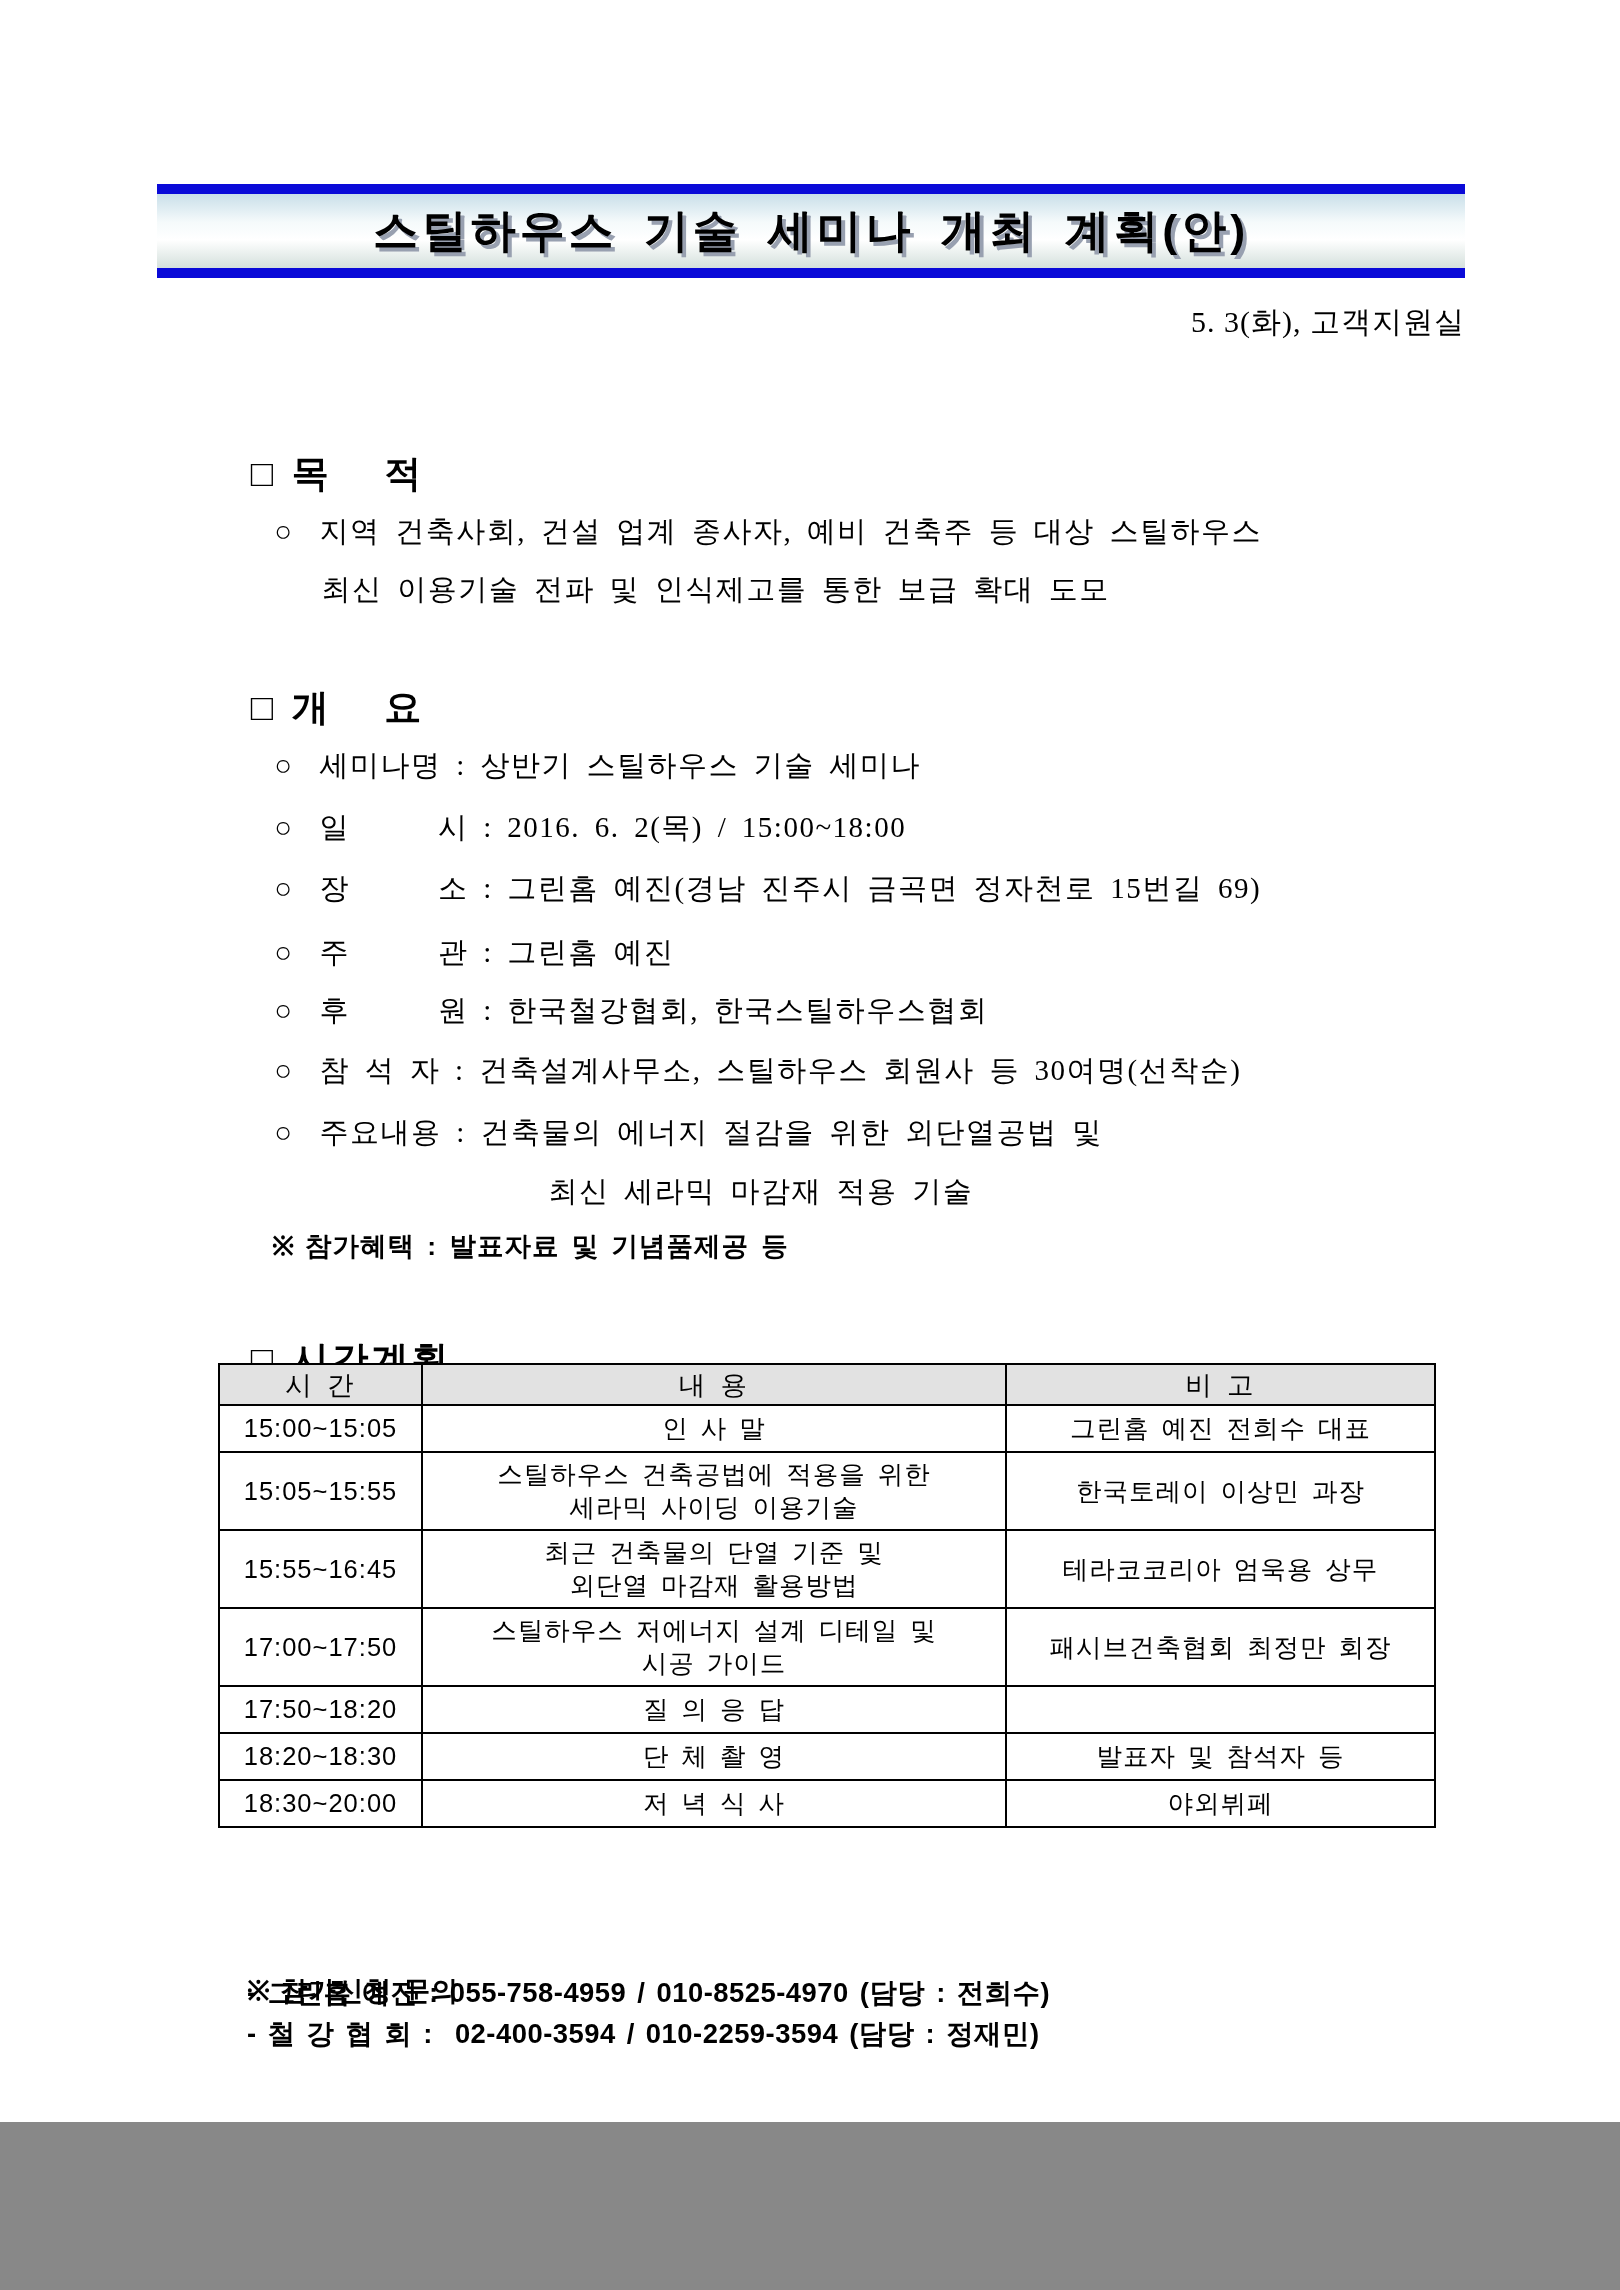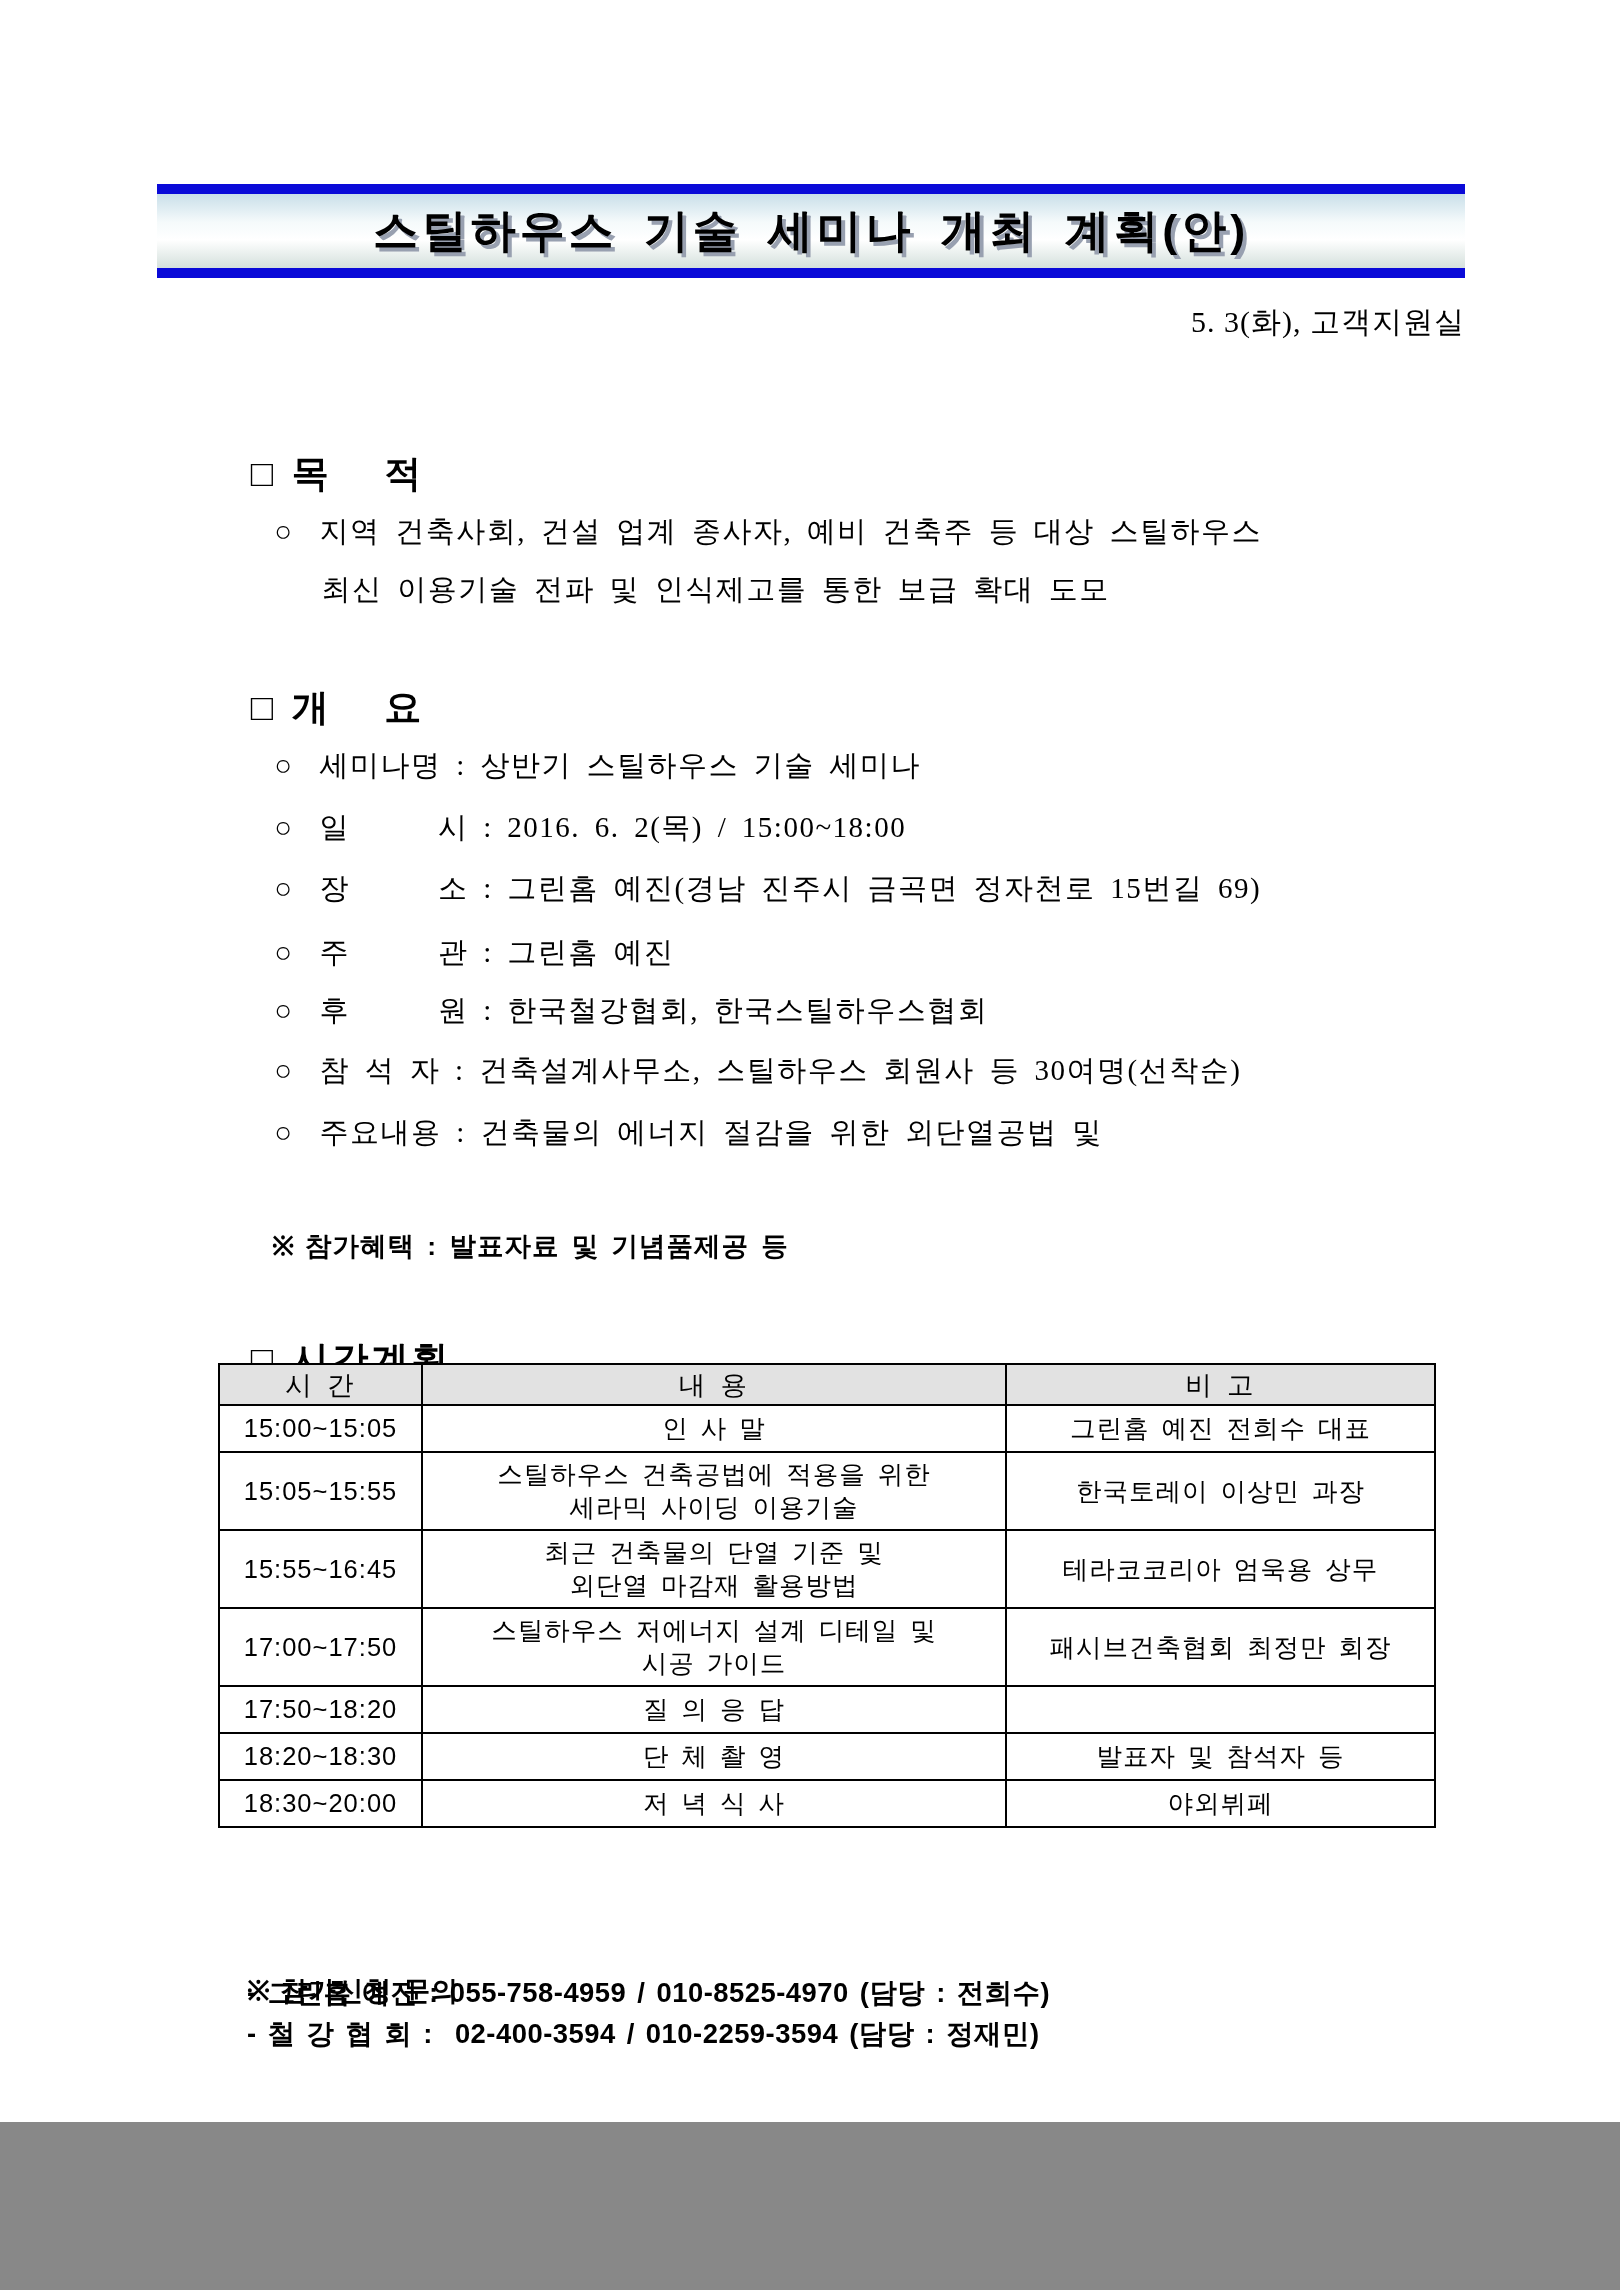--- a/index.html
+++ b/index.html
@@ -113,20 +113,23 @@
     <span class="bullet">○</span><span>주      관 : 그린홈 예진</span>
   </div>
   <div class="line" style="left:216px;top:946px;">
     <span class="bullet">○</span><span>후      원 : 한국철강협회, 한국스틸하우스협회</span>
   </div>
   <div class="line" style="left:216px;top:1006px;">
     <span class="bullet">○</span><span>참 석 자 : 건축설계사무소, 스틸하우스 회원사 등 30여명(선착순)</span>
   </div>
   <div class="line" style="left:216px;top:1068px;">
     <span class="bullet">○</span><span>주요내용 : 건축물의 에너지 절감을 위한 외단열공법 및</span>
+  </div>
+  <div class="line" style="left:490px;top:1127px;">
+    <span>최신 세라믹 마감재 적용 기술</span>
   </div>
 
   <div class="note-line" style="left:223px;top:1188px;text-align:center;">
     <span class="marker">※</span><span>참가혜택 : 발표자료 및 기념품제공 등</span>
   </div>
 
   <div class="sec-heading" style="top:1286px;">
     <span class="marker">□</span><span>시간계획</span>
   </div>
 

